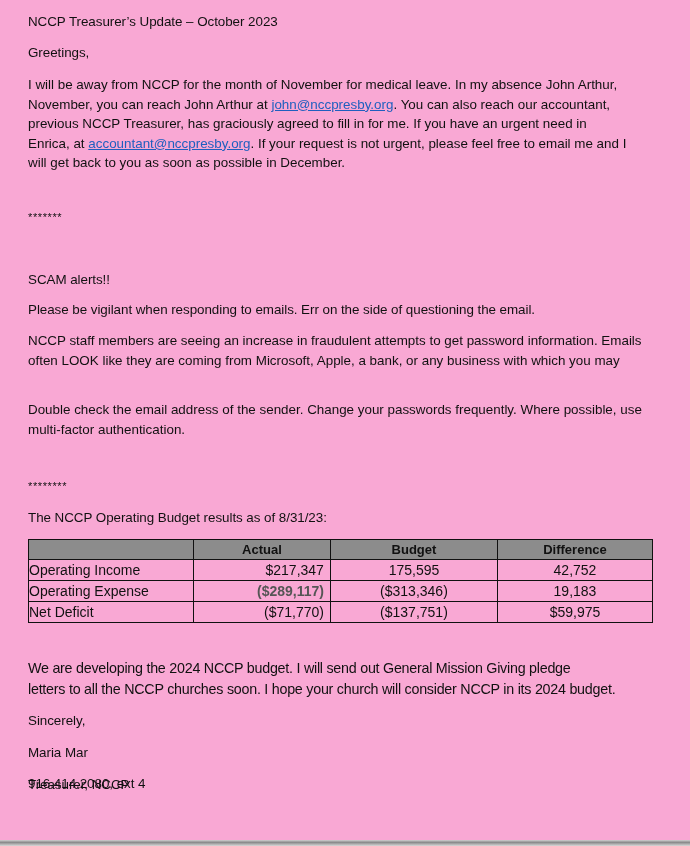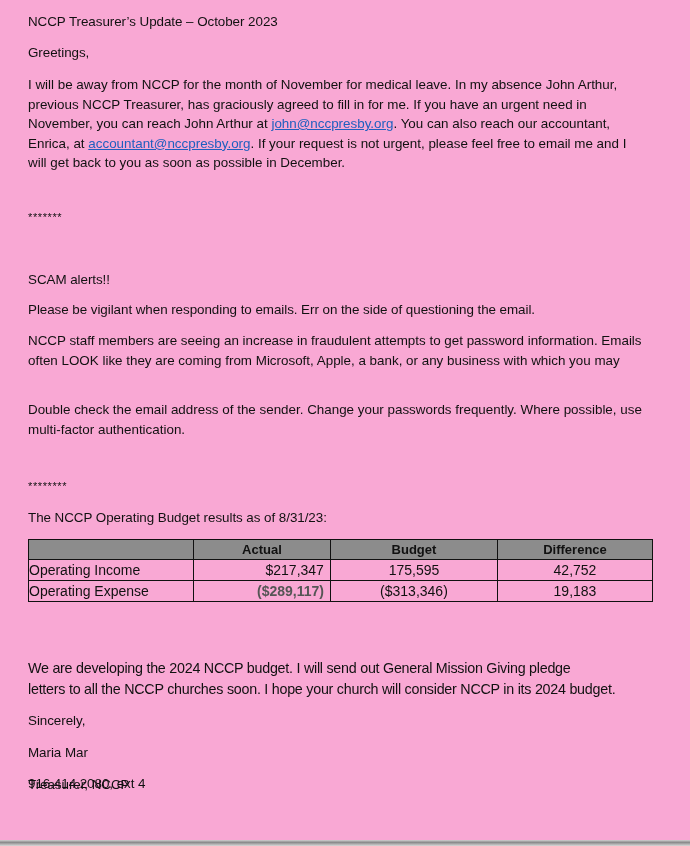--- a/index.html
+++ b/index.html
@@ -96,22 +96,22 @@
 <body>
 
 <div class="page">
 
   <div class="line" style="top:14px;">NCCP Treasurer’s  Update – October 2023</div>
 
   <div class="line" style="top:45px;">Greetings,</div>
 
   <div class="para" style="top:75px;">
     <span class="l">I will be away from NCCP for the month of November for medical leave.  In my absence John Arthur,</span>
+    <span class="l"><span>November, you can reach John Arthur at </span><a class="link">john@nccpresby.org</a><span>.  You can also reach our accountant,</span></span>
     <span class="l">previous NCCP Treasurer, has graciously agreed to fill in for me.  If you have an urgent need in</span>
-    <span class="l"><span>November, you can reach John Arthur at </span><a class="link">john@nccpresby.org</a><span>.  You can also reach our accountant,</span></span>
     <span class="l"><span>Enrica, at </span><a class="link">accountant@nccpresby.org</a><span>.  If your request is not urgent, please feel free to email me and I</span></span>
     <span class="l">will get back to you as soon as possible in December.</span>
   </div>
 
   <div class="stars" style="top:211px;">*******</div>
 
   <div class="line" style="top:272px;">SCAM alerts!!</div>
 
   <div class="line" style="top:302px;">Please be vigilant when responding to emails.  Err on the side of questioning the email.</div>
 
@@ -144,20 +144,26 @@
         <td class="num-right">$217,347</td>
         <td class="num-center">175,595</td>
         <td class="num-center">42,752</td>
       </tr>
       <tr>
         <td class="label">Operating Expense</td>
         <td class="num-right muted">($289,117)</td>
         <td class="num-center">($313,346)</td>
         <td class="num-center">19,183</td>
       </tr>
+      <tr>
+        <td class="label">Net Deficit</td>
+        <td class="num-right">($71,770)</td>
+        <td class="num-center">($137,751)</td>
+        <td class="num-center">$59,975</td>
+      </tr>
     </tbody>
   </table>
 
   <div class="closing-para">
     <span class="l">We are developing the 2024 NCCP budget.   I will send out General Mission Giving pledge</span>
     <span class="l">letters to all the NCCP churches soon.  I hope your church will consider NCCP in its 2024 budget.</span>
   </div>
 
   <div class="line" style="top:713px;">Sincerely,</div>
   <div class="line" style="top:745px;">Maria Mar</div>

